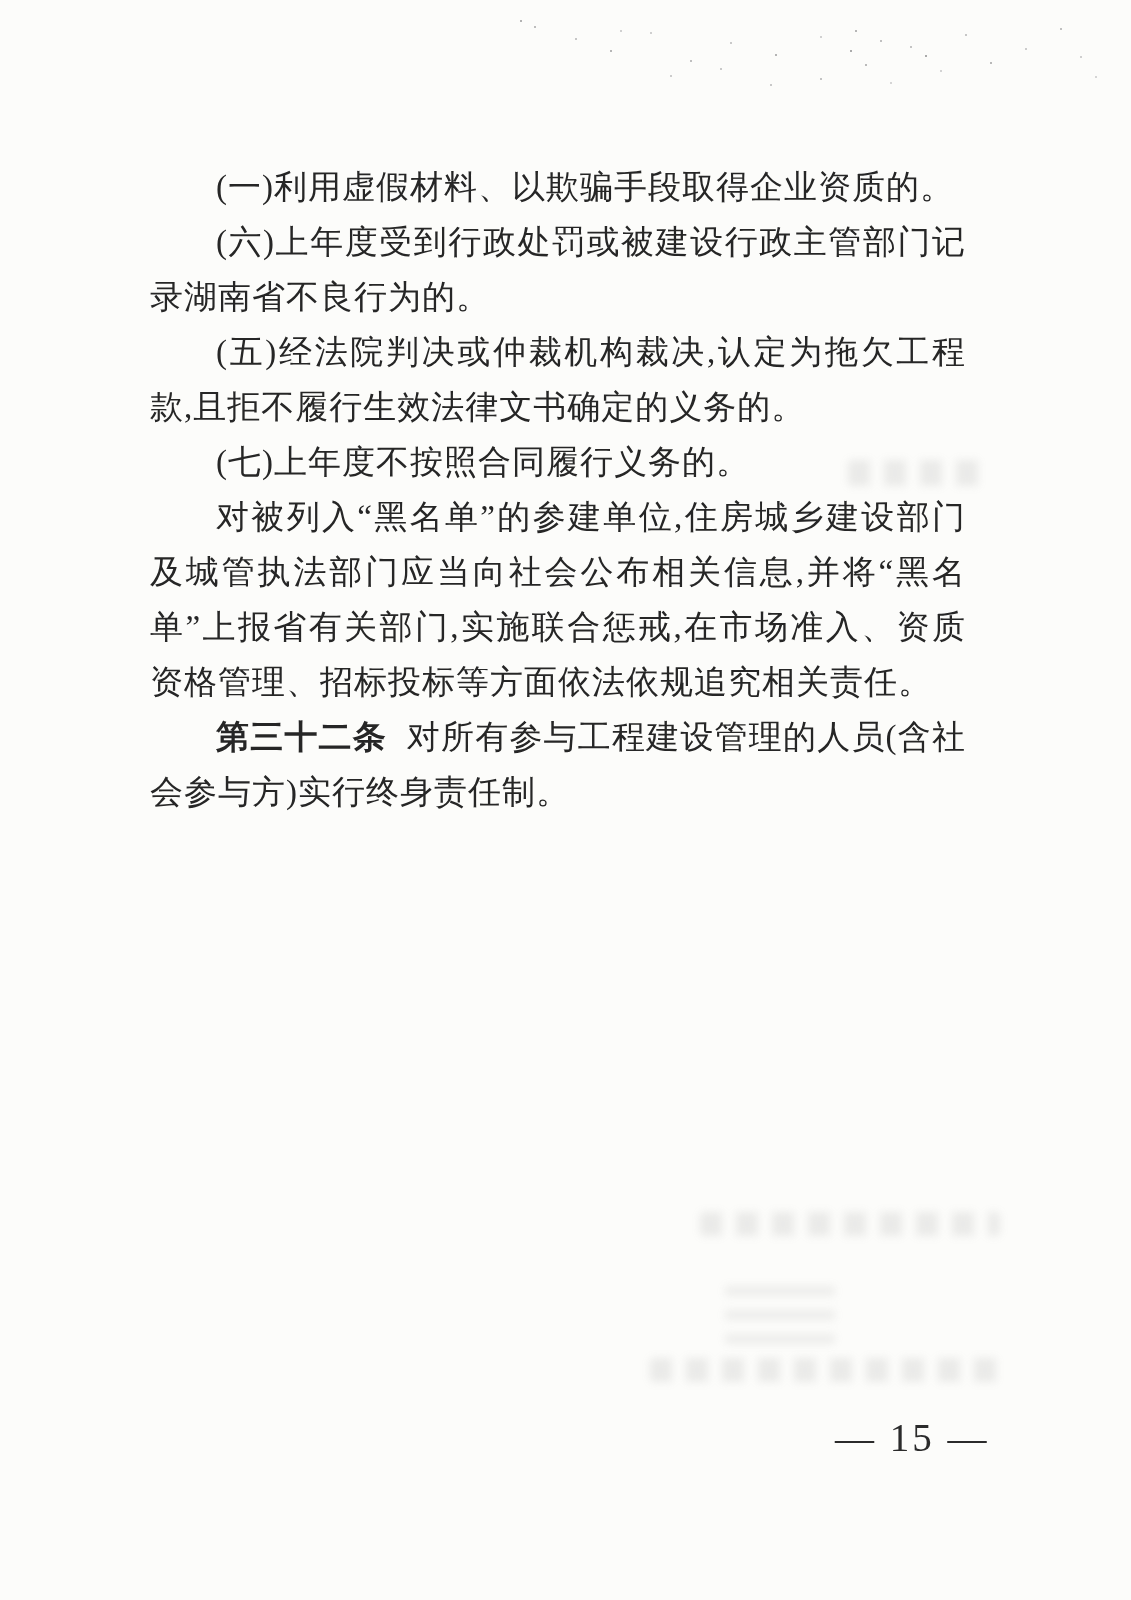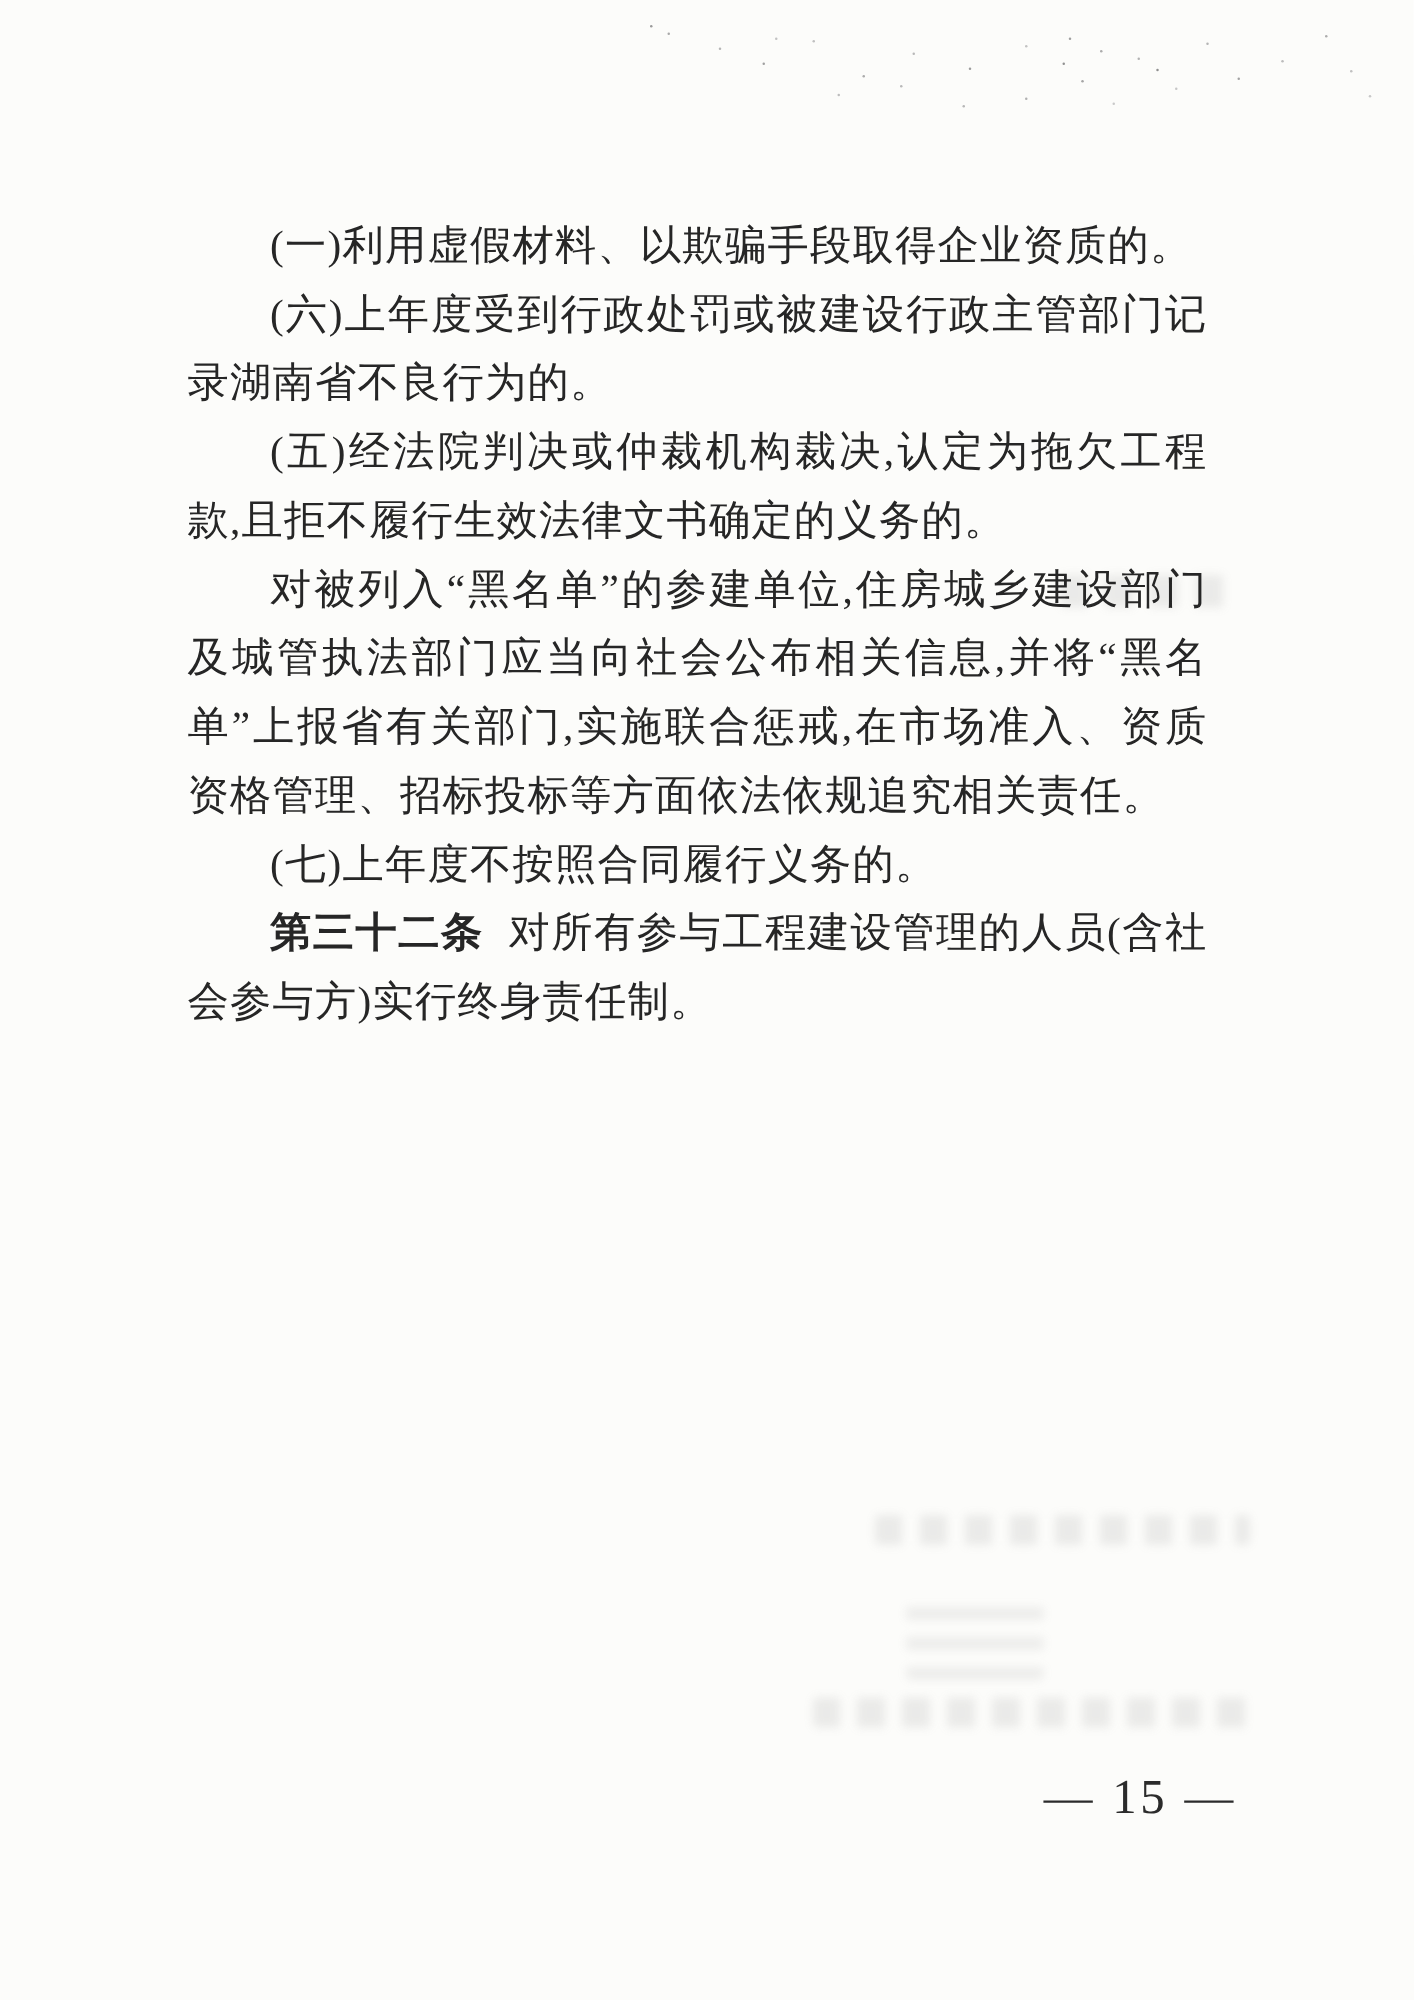--- a/index.html
+++ b/index.html
@@ -11,21 +11,21 @@
   .page {
     position: relative;
     width: 1131px; height: 1600px;
     background: #fcfcfa;
     color: #262626;
     overflow: hidden;
   }
   
   .content {
     position: absolute;
-    left: 150px; top: 170px;
+    left: 150px; top: 160px;
     width: 816px;
   }
   .para {
     margin: 0;
     font-size: 33px;
     line-height: 55px;
     text-align: justify;
     text-indent: 2em;
     letter-spacing: 1px;
   }
@@ -81,22 +81,22 @@
 
   <div class="ghost ghost-row" style="left:848px; top:460px;  width:140px; height:26px;"></div>
   <div class="ghost ghost-row" style="left:700px; top:1212px; width:300px; height:24px;"></div>
   <div class="ghost ghost-block" style="left:725px; top:1272px; width:110px; height:72px;"></div>
   <div class="ghost ghost-row" style="left:650px; top:1358px; width:350px; height:24px;"></div>
 
   <div class="content">
     <p class="para">(一)利用虚假材料、以欺骗手段取得企业资质的。</p>
     <p class="para">(六)上年度受到行政处罚或被建设行政主管部门记录湖南省不良行为的。</p>
     <p class="para">(五)经法院判决或仲裁机构裁决,认定为拖欠工程款,且拒不履行生效法律文书确定的义务的。</p>
+    <p class="para">(七)上年度不按照合同履行义务的。</p>
     <p class="para">对被列入“黑名单”的参建单位,住房城乡建设部门及城管执法部门应当向社会公布相关信息,并将“黑名单”上报省有关部门,实施联合惩戒,在市场准入、资质资格管理、招标投标等方面依法依规追究相关责任。</p>
-    <p class="para">(七)上年度不按照合同履行义务的。</p>
     <p class="para">
       <span class="article-label">第三十二条</span><span>对所有参与工程建设管理的人员(含社会参与方)实行终身责任制。</span>
     </p>
   </div>
 
   <div class="footer">— 15 —</div>
 
 </div>
 
 </body></html>

